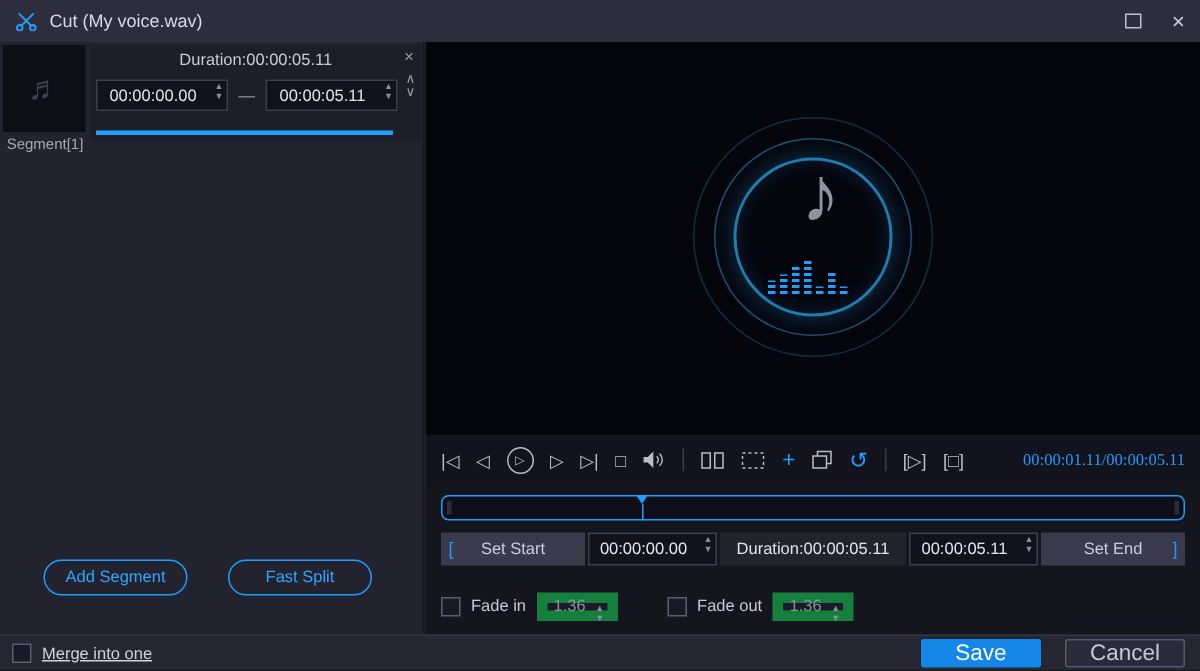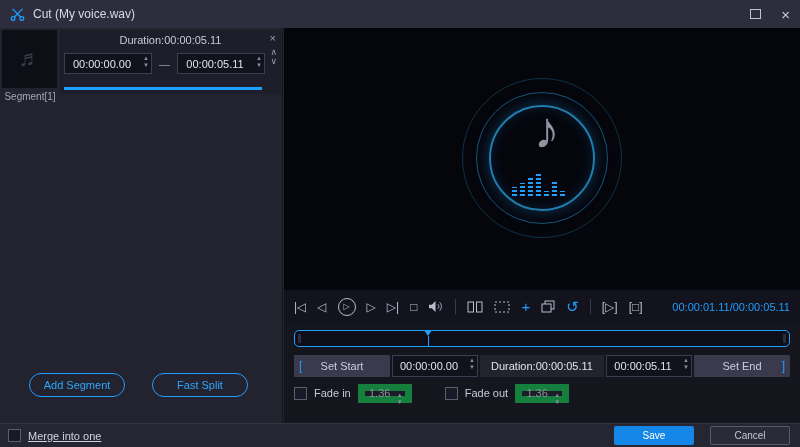--- a/index.html
+++ b/index.html
@@ -45,45 +45,45 @@
   .c3 { inset:27px; border:2px solid rgba(40,165,230,.75); box-shadow:0 0 16px rgba(30,150,220,.35), inset 0 0 14px rgba(30,150,220,.18); }
   .note { position:absolute; left:72px; top:22px; font-size:52px; color:#8d95a3; }
   .eq { position:absolute; left:50px; top:92px; display:flex; align-items:flex-end; gap:3px; height:26px; }
   .eq i { display:block; width:5px; background:repeating-linear-gradient(to top,#1e9fff 0 2px,transparent 2px 4px); }
 
   .controls { position:absolute; top:262px; left:0; right:0; height:33px; background:#13131e; display:flex; align-items:center; padding:0 10px; gap:11px; color:#b9bdcc; font-size:12px; }
   .ci { display:flex; align-items:center; justify-content:center; cursor:default; }
   .play-circle { width:18px; height:18px; border:1px solid #b9bdcc; border-radius:50%; font-size:8px; }
   .accent { color:#1e9fff; font-size:15px; }
   .divider { width:1px; height:15px; background:#3a3a4c; }
-  .time-display { margin-left:auto; color:#1e9fff; font-size:11px; }
+  .time-display { margin-left:auto; color:#1e9fff; font-size:11px;font-family:Liberation Serif, serif; }
 
   .timeline { position:absolute; top:302px; left:10px; right:10px; height:17px; border:1px solid #1e9fff; border-radius:5px; background:#0e0e18; }
   .tl-cap { position:absolute; top:3px; bottom:3px; width:3px; background:#2c2c3e; }
   .tl-cap.l { left:3px; } .tl-cap.r { right:3px; }
   .tl-marker { position:absolute; top:-1px; width:0; height:0; margin-left:-4px; border-left:4px solid transparent; border-right:4px solid transparent; border-top:6px solid #1e9fff; }
   .tl-marker::after { content:""; position:absolute; left:-0.5px; top:0; width:1px; height:11px; background:#1e9fff; }
 
   .trim-row { position:absolute; top:327px; left:10px; right:10px; height:22px; display:flex; gap:2px; font-size:11px; }
   .set-btn { flex:0 0 96px; background:#3a3a4c; color:#c9cde0; display:flex; align-items:center; justify-content:center; position:relative; cursor:default; }
   .bracket { position:absolute; color:#1e9fff; font-size:12px; }
   .bracket.l { left:5px; } .bracket.r { right:5px; }
   .trim-input { flex:0 0 86px; height:22px; }
   .trim-dur { flex:1; background:#23232e; color:#e0e3ec; display:flex; align-items:center; justify-content:center; }
 
-  .fade-row { position:absolute; top:355px; left:10px; right:10px; height:20px; display:flex; align-items:center; gap:7px; font-size:11px; color:#c6c9d6; }
+  .fade-row { position:absolute; top:366px; left:10px; right:10px; height:20px; display:flex; align-items:center; gap:7px; font-size:11px; color:#c6c9d6; }
   .checkbox { width:13px; height:13px; border:1px solid #5a5e70; background:#1a1a26; cursor:default; }
   .fade-input { position:relative; width:54px; height:19px; background:#1c1c28; border:7px solid #15803d; display:flex; align-items:center; }
   .fade-input input { width:100%; background:transparent; border:none; outline:none; color:#8d90a0; font-size:11px; text-align:center; padding-right:10px; font-family:inherit; }
   .gap-lg { margin-left:26px; }
 
   
   .footer { position:absolute; bottom:0; left:0; right:0; height:24px; background:#262633; border-top:1px solid #34343f; display:flex; align-items:center; padding:0 8px; gap:7px; }
   .footer-label { font-size:11px; color:#d0d2dc;text-decoration:underline; }
-  .btn { height:19px; width:80px; font-size:10px; display:flex; align-items:center; justify-content:center; border-radius:2px; cursor:default; }
+  .btn { height:19px; width:80px; font-size:15px; display:flex; align-items:center; justify-content:center; border-radius:2px; cursor:default; }
   .btn-save { margin-left:auto; background:#1486e8; color:#fff; }
   .btn-cancel { margin-left:9px; margin-right:2px; background:#2a2a38; border:1px solid #555a6e; color:#c6c9d6; }
 </style>
 </head>
 <body>
 
 <div class="window">
 
   <div class="titlebar">
     <span class="ci">

